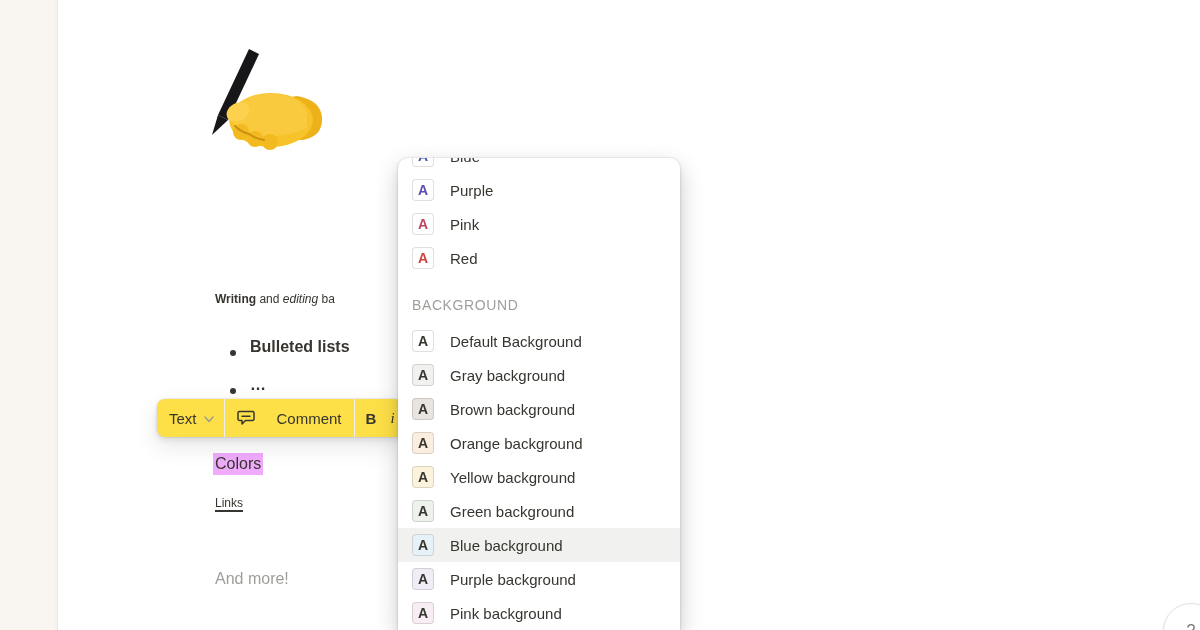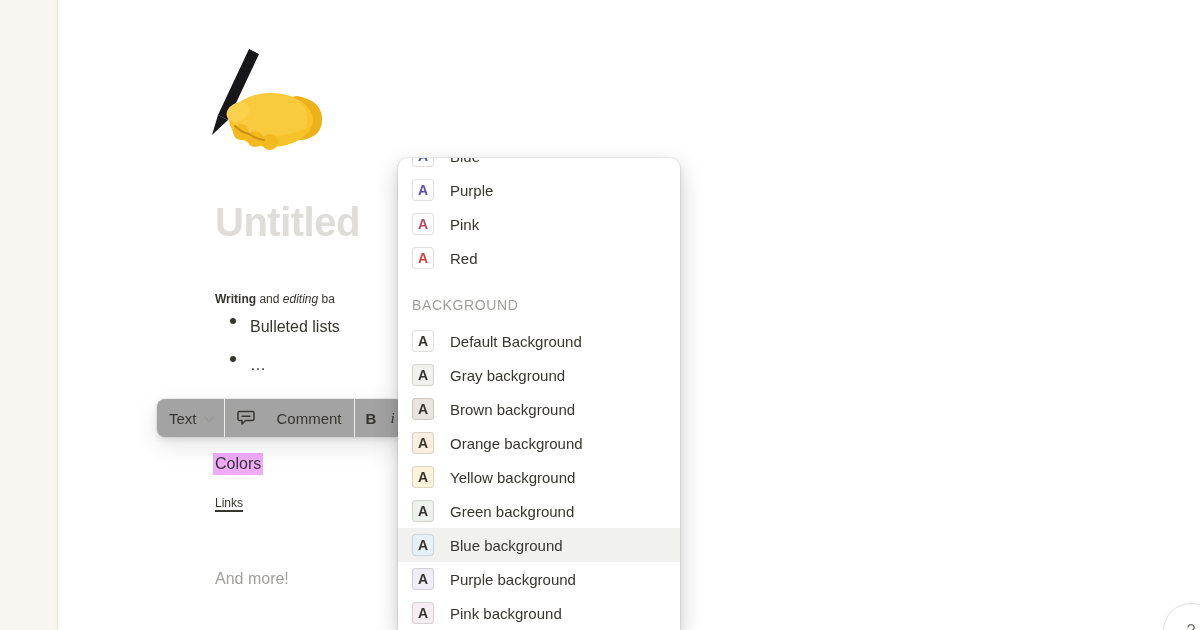--- a/index.html
+++ b/index.html
@@ -32,32 +32,33 @@
 
   .intro-line {
     position: absolute; left: 215px; top: 288px;
     font-size: 12px; line-height: 22px; white-space: nowrap;
   }
   .intro-line .b { font-weight: 700; }
   .intro-line .i { font-style: italic; }
 
   .bullet-list { position: absolute; left: 215px; top: 318px; margin: 0; padding: 0; list-style: none; }
   .bullet-list li {
-    height: 38px; display: flex; align-items: flex-start;
+    height: 38px; display: flex; align-items: flex-end;
     font-size: 16px;
+    font-weight: bold;
   }
   .bullet-list .dot {
     width: 6px; height: 6px; border-radius: 50%; background: #37352f;
     margin-left: 15px; margin-right: 14px; flex: 0 0 auto;
   }
 
   
   .toolbar {
     position: absolute; left: 157px; top: 399px; height: 38px; width: 246px;
-    background: #a3a3a3; border-radius: 8px;
+    background: #fde047; border-radius: 8px;
     box-shadow: 0 0 0 1px rgba(15,15,15,0.06), 0 3px 6px rgba(15,15,15,0.1), 0 9px 24px rgba(15,15,15,0.1);
     display: flex; align-items: center;
     z-index: 5;
   }
   .tb-btn { display: flex; align-items: center; height: 100%; cursor: pointer; }
   .tb-text { padding: 0 10px 0 12px; font-size: 15px; gap: 7px; }
   .tb-comment { padding: 0 12px; font-size: 15px; gap: 22px; }
   .tb-bold { padding: 0 6px 0 11px; font-size: 15px; font-weight: 700; }
   .tb-italic { padding: 0 8px; font-size: 15px; font-style: italic; font-family: "Liberation Serif", "DejaVu Serif", serif; }
   .tb-divider { width: 1px; height: 100%; background: #efeeec; flex: 0 0 auto; }
@@ -136,21 +137,20 @@
 
       <circle cx="36" cy="92" r="8" fill="#f3ba20"></circle>
       <circle cx="50" cy="99" r="8" fill="#f3ba20"></circle>
       <circle cx="65" cy="102" r="8" fill="#f3ba20"></circle>
       <path d="M30 86 q6 6 14 8 M44 94 q7 5 15 6" stroke="#c98f12" stroke-width="2" fill="none" stroke-linecap="round"></path>
 
       <ellipse cx="33" cy="72" rx="12" ry="9" transform="rotate(-28 33 72)" fill="#fbd14e"></ellipse>
     </svg>
   </div>
 
-  <div class="page-title">Untitled</div>
 
   <div class="intro-line">
     <span class="b">Writing</span><span> and </span><span class="i">editing</span><span> ba</span>
   </div>
 
   <ul class="bullet-list">
     <li>
       <span class="dot"></span>
       <span>Bulleted lists</span>
     </li>

